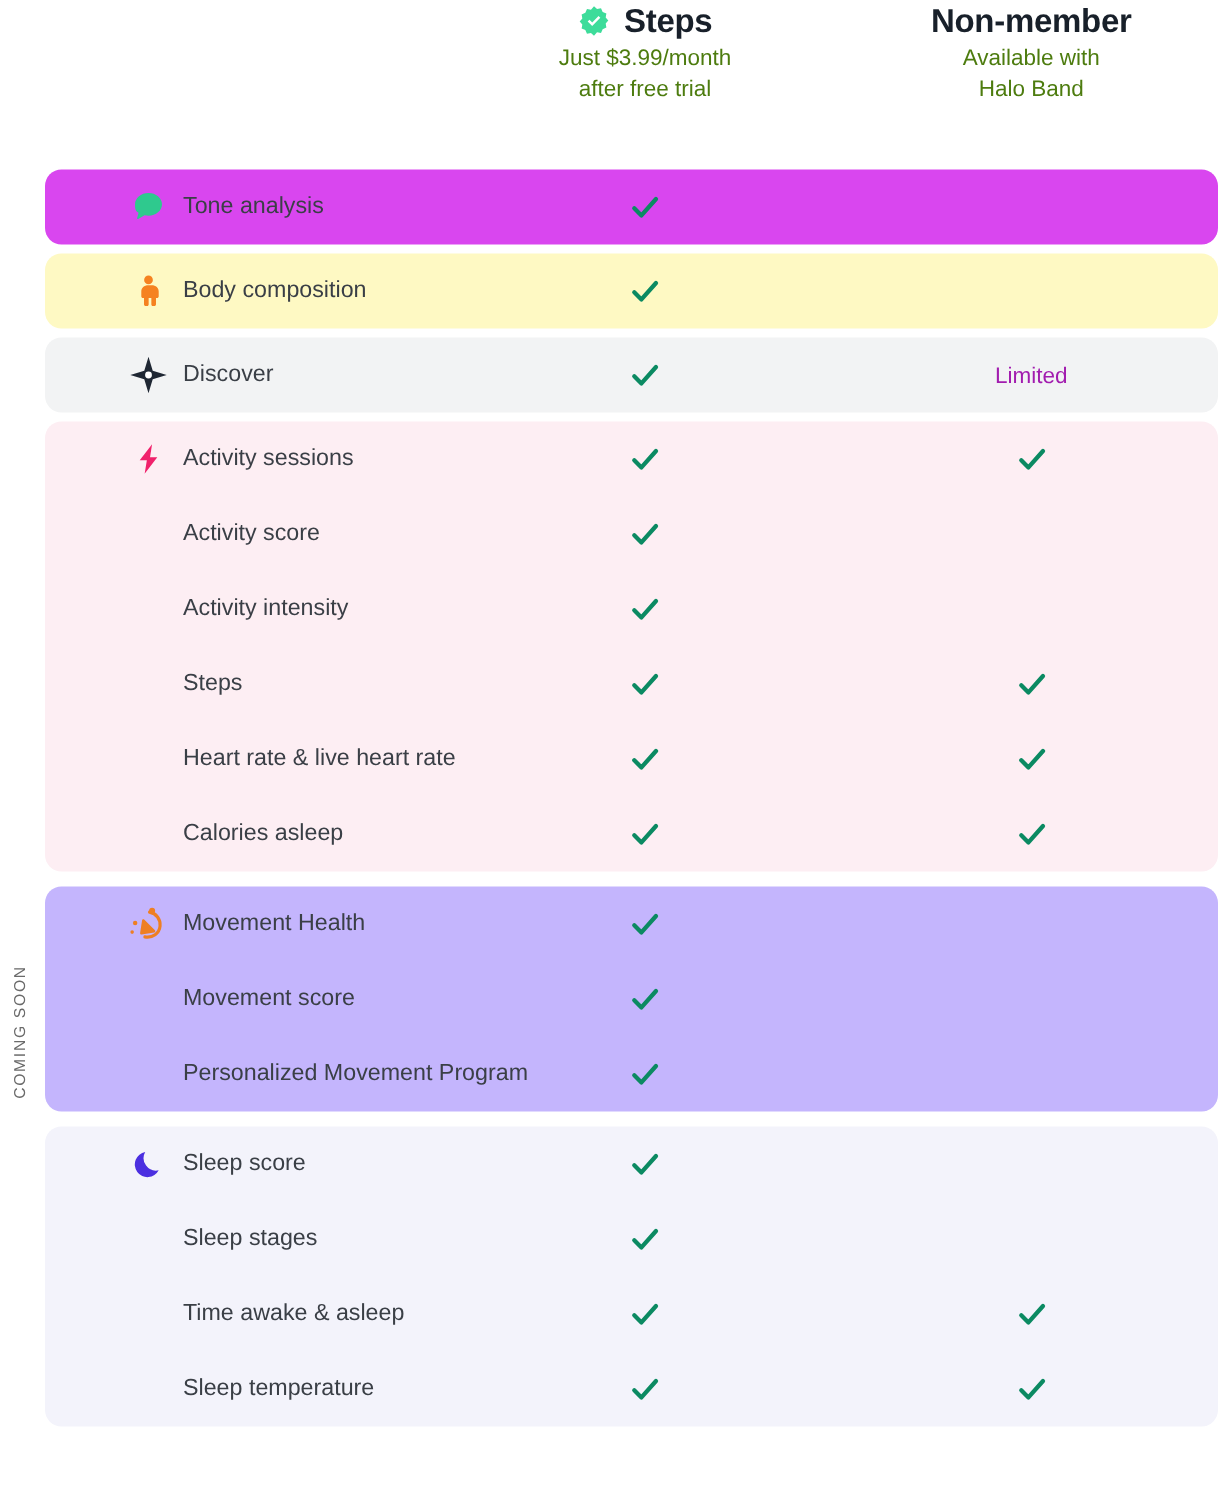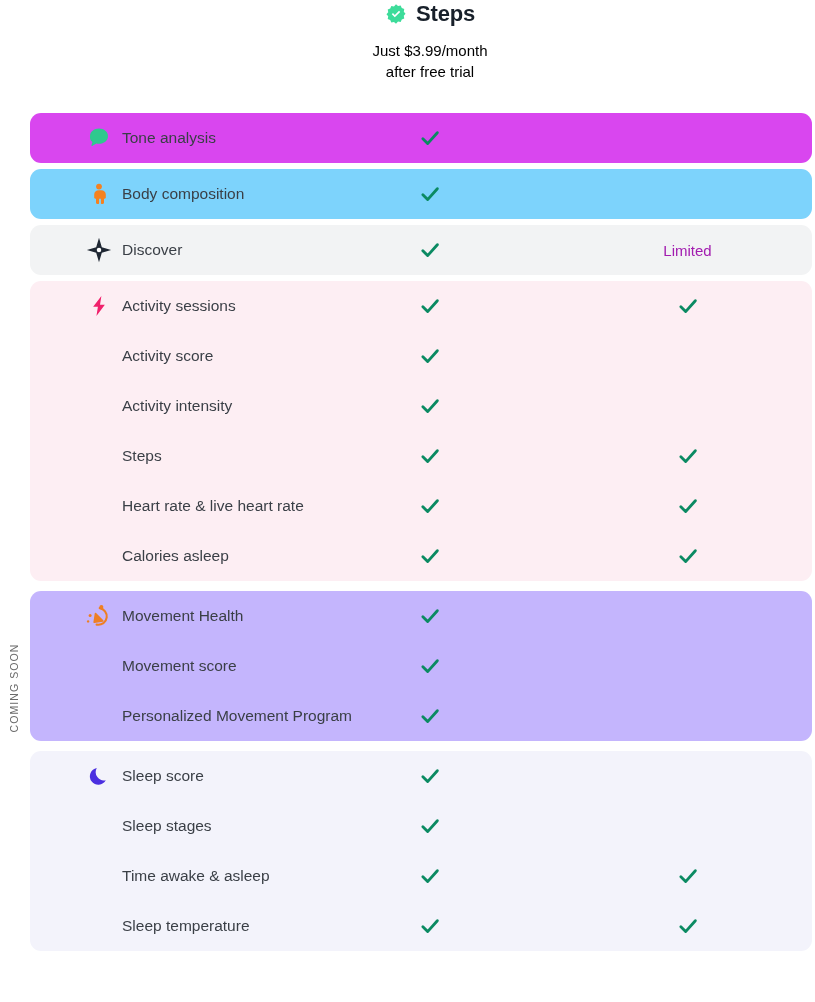--- a/index.html
+++ b/index.html
@@ -48,24 +48,24 @@
     justify-content: center;
     gap: 9px;
   }
   .badge-icon {
     display: block;
     width: 22px;
     height: 22px;
     flex: none;
   }
   .col-sub {
-    margin-top: 12px;
+    margin-top: 0;
     font-size: 15px;
     line-height: 21px;
-    color: #000000;
+    color: #4d7c0f;
   }
 
   
   .coming-soon {
     position: absolute;
     left: 2px;
     top: 604px;
     width: 24px;
     height: 168px;
     display: flex;
@@ -159,20 +159,29 @@
           </svg>
         </span>
         <span class="col-title">Steps</span>
       </div>
       <div class="col-sub">
         <div>Just $3.99/month</div>
         <div>after free trial</div>
       </div>
     </div>
 
+    <div class="col-head nonmember">
+      <div class="col-title-row">
+        <span class="col-title">Non-member</span>
+      </div>
+      <div class="col-sub">
+        <div>Available with</div>
+        <div>Halo Band</div>
+      </div>
+    </div>
 
   </div>
 
   <div class="coming-soon">
     <span>COMING SOON</span>
   </div>
 
   <div class="cards" id="cards-root">
       <div class="card" style="background: #d946ef;">
         <div class="row">
@@ -183,21 +192,21 @@
           </span>
           <span class="row-label">Tone analysis</span>
           <div class="cell member">
             <svg class="check" viewBox="0 0 24 24" width="22" height="22">
               <path fill="none" stroke="#0b8a62" stroke-width="3.1" stroke-linecap="round" stroke-linejoin="round" d="M4.2 12.9l5.2 5.2L20 6.2"></path>
             </svg>
           </div>
           <div class="cell nonmember"></div>
         </div>
       </div>
-      <div class="card" style="background: #7dd3fc;">
+      <div class="card" style="background: #fef9c3;">
         <div class="row">
           <span class="row-icon">
             <svg viewBox="0 0 24 24" width="24" height="24">
               <circle cx="12" cy="4.6" r="2.9" fill="#f58220"></circle>
               <path fill="#f58220" d="M12 8.2c-3 0-4.8 1.7-4.8 4.2v3.1c0 .7.5 1.2 1.2 1.2h.6v4.1c0 .7.5 1.2 1.2 1.2h.9c.6 0 1-.4 1-1v-4.3h1.8v4.3c0 .6.4 1 1 1h.9c.7 0 1.2-.5 1.2-1.2v-4.1h.6c.7 0 1.2-.5 1.2-1.2v-3.1c0-2.5-1.8-4.2-4.8-4.2z"></path>
             </svg>
           </span>
           <span class="row-label">Body composition</span>
           <div class="cell member">
             <svg class="check" viewBox="0 0 24 24" width="22" height="22">

